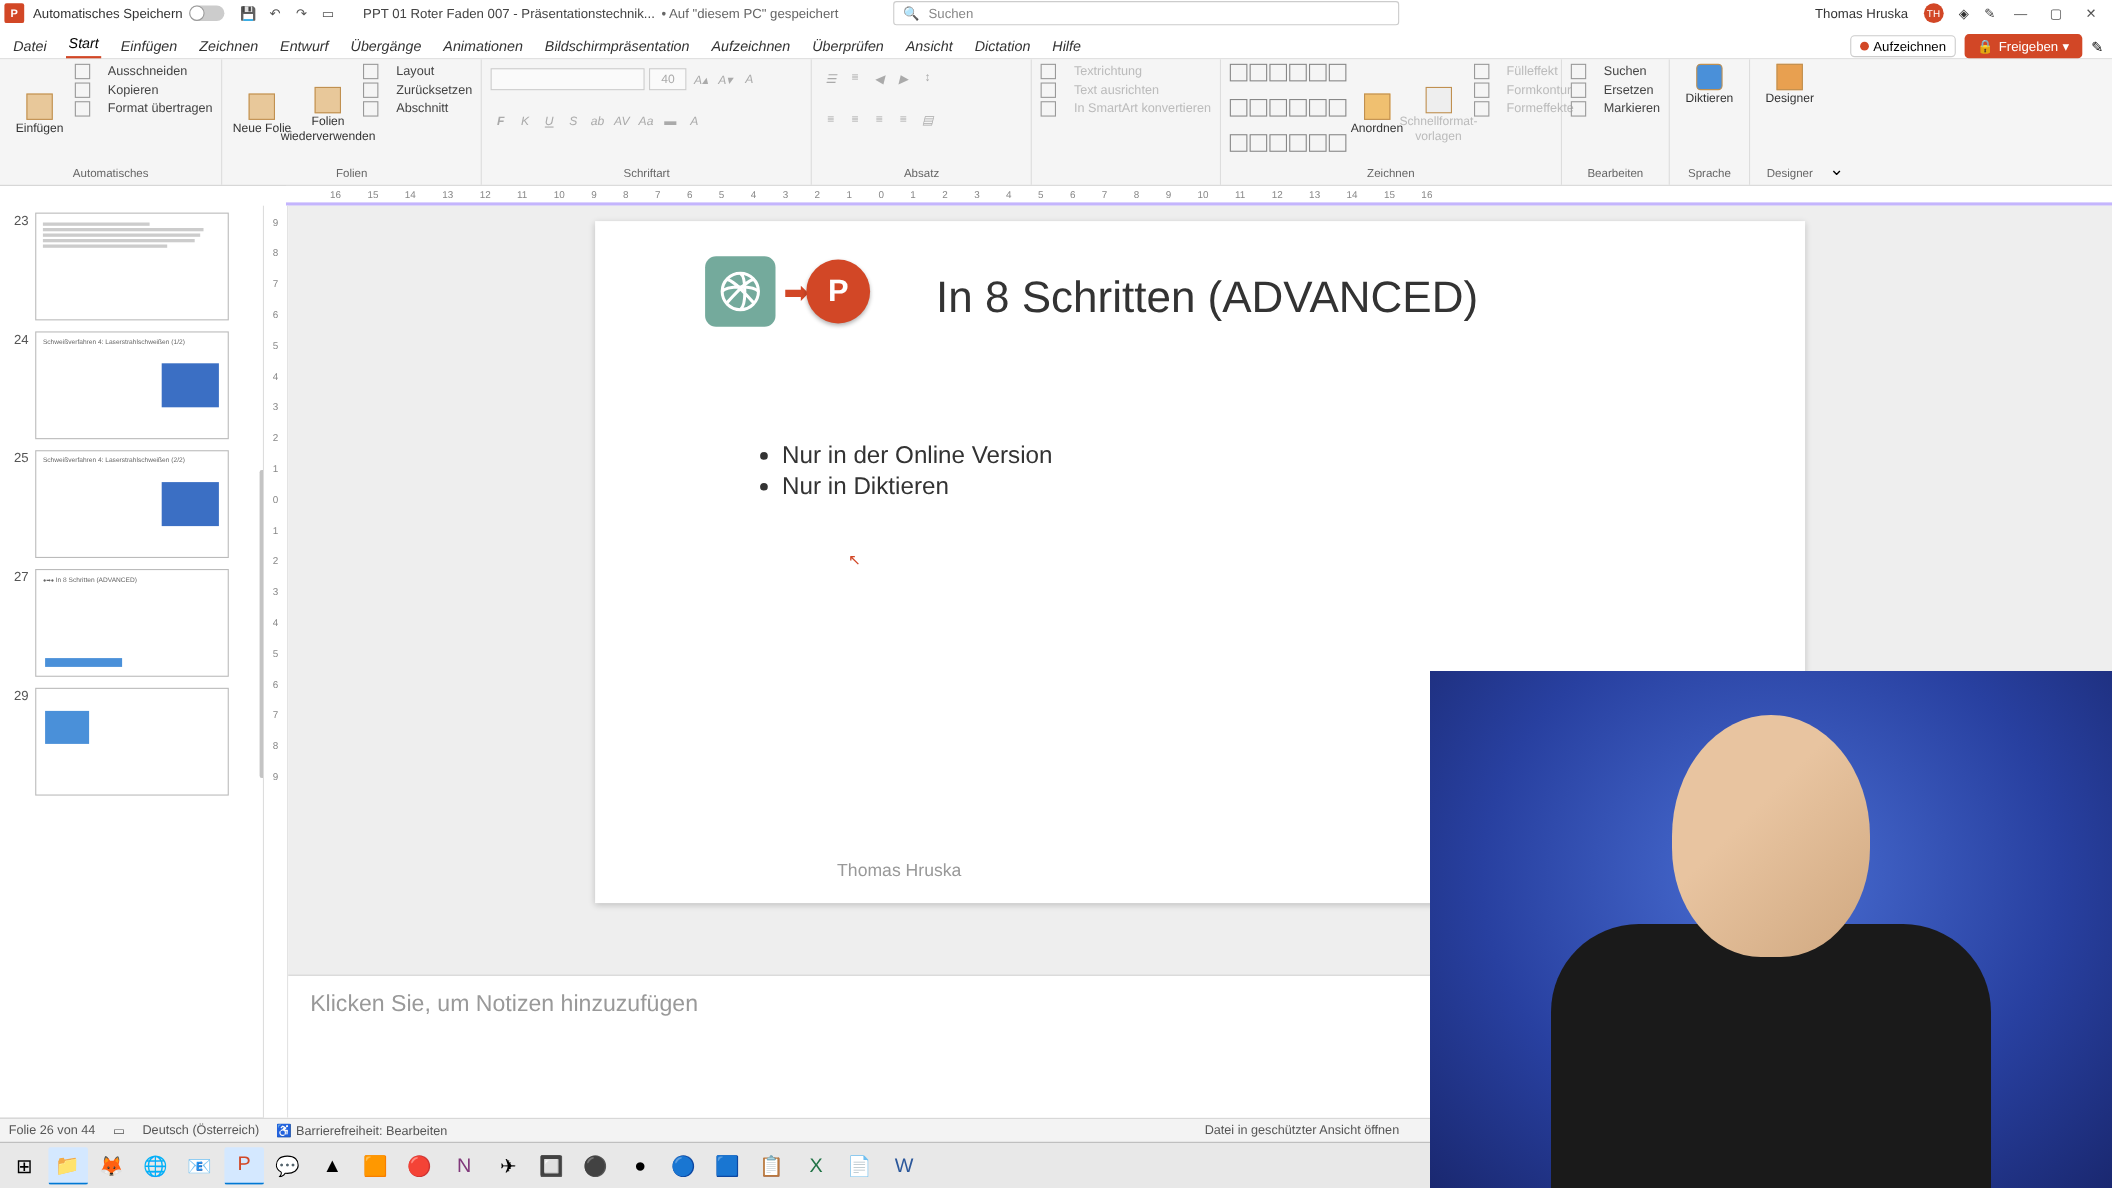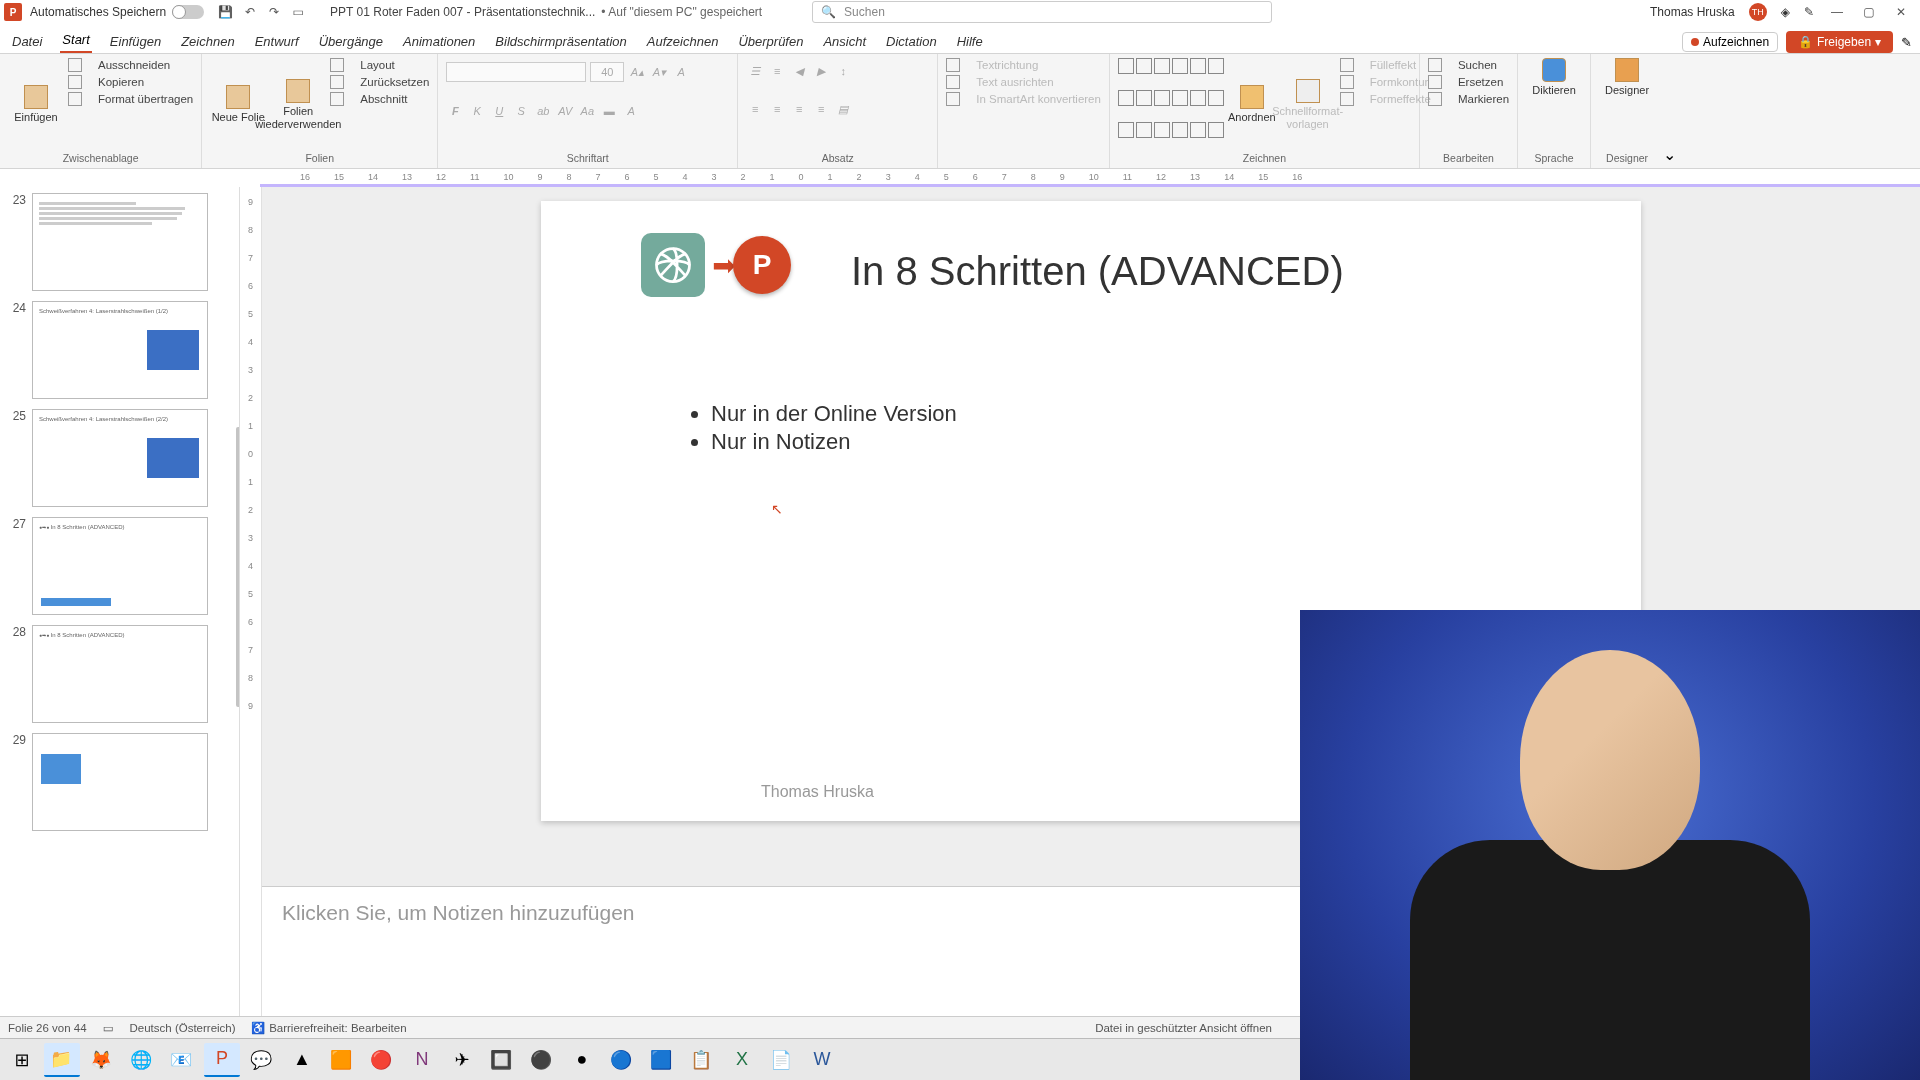--- a/index.html
+++ b/index.html
@@ -164,21 +164,21 @@
         <span>
             <span class="mini-ic"></span>
             <span>Kopieren</span>
           </span>
         <span>
             <span class="mini-ic"></span>
             <span>Format übertragen</span>
           </span>
       </div>
     </div>
-    <div class="group-label">Zwischenablage</div>
+    <div class="group-label">Automatisches</div>
   </div>
   <div class="group">
     <div class="group-body">
       <div class="vbtn">
           <div class="ic"></div>
           <span>Neue Folie</span>
         </div>
       <div class="vbtn">
           <div class="ic"></div>
           <span>Folien wiederverwenden</span>
@@ -402,24 +402,20 @@
       </div>
     <div class="thumb-row">
         <span class="thumb-num">25</span>
       <div class="thumb"><span>Schweißverfahren 4: Laserstrahlschweißen (2/2)</span><div class="blue-sq"></div></div>
       </div>
     <div class="thumb-row">
         <span class="thumb-num">27</span>
       <div class="thumb"><span style="font-size:5px;">●➡● </span><span>In 8 Schritten  (ADVANCED)</span><div style="position:absolute;left:8px;bottom:8px;width:70px;height:8px;background:#4a90d9;"></div></div>
       </div>
     <div class="thumb-row">
-        <span class="thumb-num">28</span>
-      <div class="thumb"><span style="font-size:5px;">●➡● </span><span>In 8 Schritten  (ADVANCED)</span></div>
-      </div>
-    <div class="thumb-row">
         <span class="thumb-num">29</span>
       <div class="thumb">
           <div style="position:absolute;left:8px;top:20px;width:40px;height:30px;background:#4a90d9;"></div>
         </div>
       </div>
     <div class="thumb-divider"></div>
   </div>
 
   <div class="vruler">
     <span>9</span>
@@ -454,21 +450,21 @@
               </svg>
           </div>
           <div class="ic-arrow">➡</div>
           <div class="ic-ppt">
               <span>P</span>
             </div>
         </div>
         <div class="slide-title">In 8 Schritten  (ADVANCED)</div>
         <ul class="slide-bullets">
           <li>Nur in der Online Version</li>
-          <li>Nur in Notizen</li>
+          <li>Nur in Diktieren</li>
         </ul>
         <div class="cursor-mark">↖</div>
         <div class="slide-footer">Thomas Hruska</div>
       </div>
     </div>
     <div class="notes">
       <span>Klicken Sie, um Notizen hinzuzufügen</span>
     </div>
   </div>
 </div>

